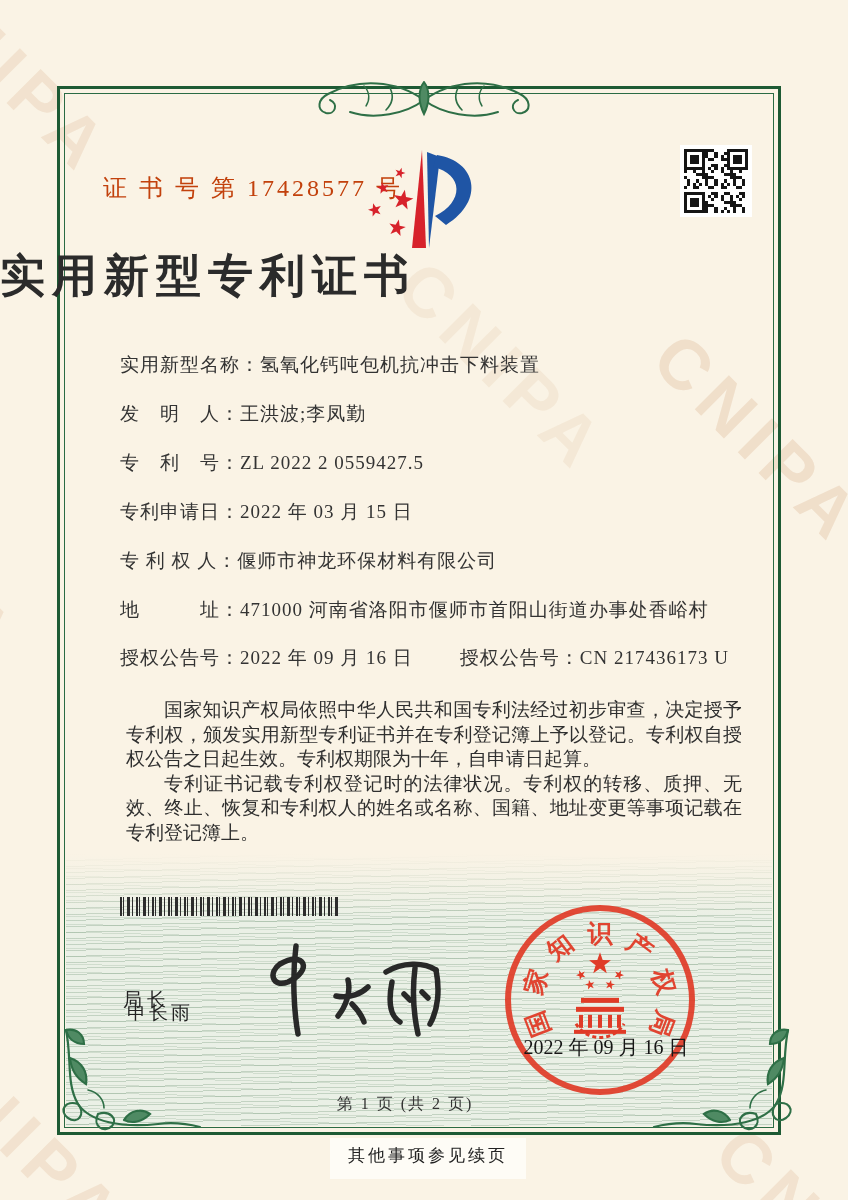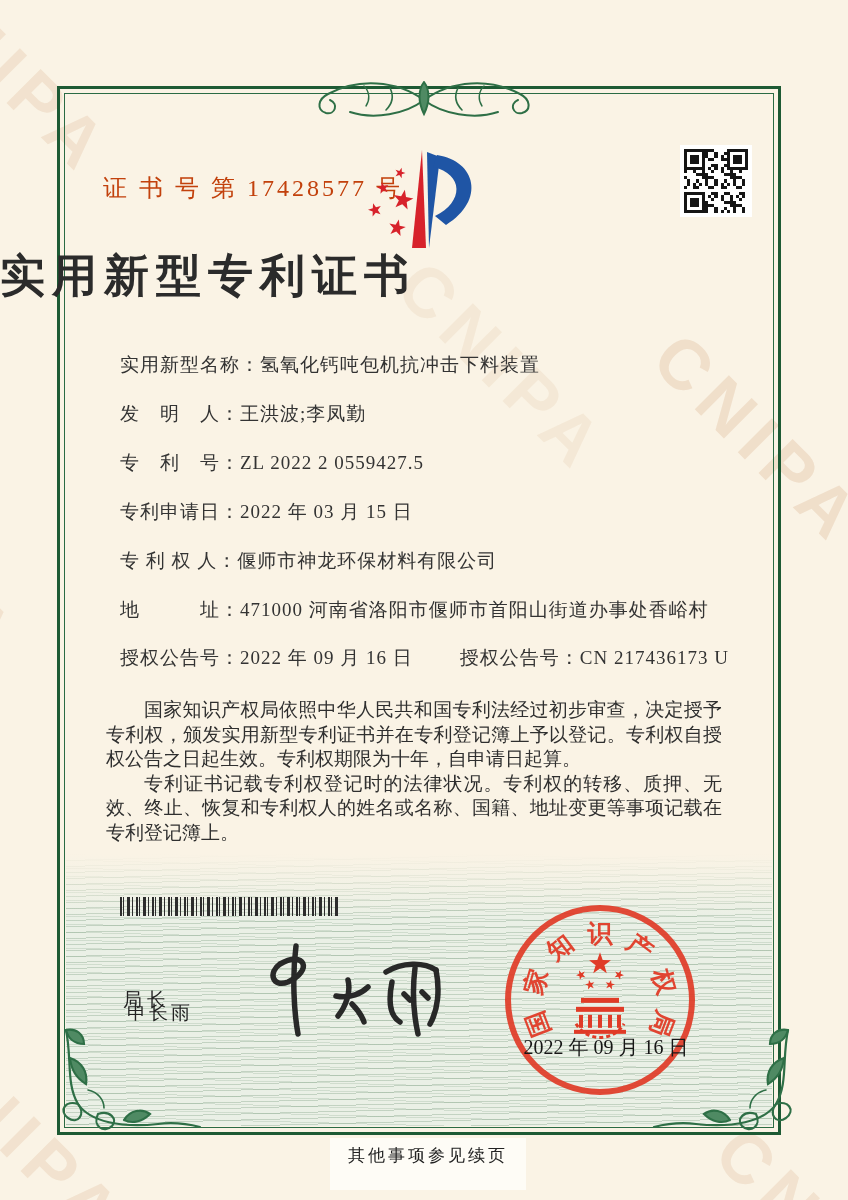--- a/index.html
+++ b/index.html
@@ -68,21 +68,21 @@
   }
   
   .rows{position:absolute;left:120px;top:352px;width:620px;z-index:3;font-size:19px;color:#333;}
   .row{height:25px;line-height:25px;margin-bottom:24px;white-space:nowrap;}
   .row.gap-lg{margin-bottom:23px;}
   .flabel{display:inline-block;letter-spacing:1px;}
   .fvalue{letter-spacing:1px;}
   .grant-row .pair1{display:inline-block;width:335px;}
   
   .body-text{
-    position:absolute;left:106px;top:698px;width:616px;z-index:3;
+    position:absolute;left:126px;top:698px;width:616px;z-index:3;
     font-size:19px;line-height:24.5px;text-align:justify;color:#2f2f2f;
   }
   .body-text p{margin:0;text-indent:2em;}
   
   .barcode{
     position:absolute;left:120px;top:897px;width:218px;height:19px;z-index:3;
     background:
       repeating-linear-gradient(90deg,
         #2d2d2d 0 2px, rgba(0,0,0,0) 2px 3px,
         #2d2d2d 3px 4px, rgba(0,0,0,0) 4px 7px,
@@ -116,21 +116,21 @@
   .seal-date{
     position:absolute;left:518px;top:1034px;width:176px;z-index:5;
     text-align:center;font-size:20px;color:#161616;letter-spacing:0px;white-space:nowrap;
   }
   
   .page-info{
     position:absolute;left:0;width:810px;top:1094px;z-index:3;
     text-align:center;font-size:16px;letter-spacing:2px;color:#333;
   }
   .cont-note{
-    position:absolute;left:330px;top:1138px;width:196px;height:52px;z-index:3;
+    position:absolute;left:330px;top:1138px;width:196px;height:41px;z-index:3;
     background:#fefcf6;text-align:center;line-height:36px;
     font-size:17px;letter-spacing:3px;color:#222;
   }
 </style>
 </head>
 <body>
 
 <div class="page">
 
   <div class="wm wm-topleft">CNIPA</div>
@@ -722,16 +722,17 @@
         <rect x="48" y="71" width="4" height="13"></rect>
         <rect x="58" y="71" width="4" height="13"></rect>
         <rect x="67" y="71" width="4" height="13"></rect>
         <rect x="24" y="86" width="52" height="4"></rect>
       </g>
       <path d="M26,80 A28 28 0 0 0 74,80" fill="none" stroke="#e03b27" stroke-width="3" stroke-dasharray="4 3"></path>
     </svg>
   </div>
   <div class="seal-date">2022 年 09 月 16 日</div>
 
+  <div class="page-info">第 1 页 (共 2 页)</div>
 
   <div class="cont-note">其他事项参见续页</div>
 
 </div>
 
 </body></html>

